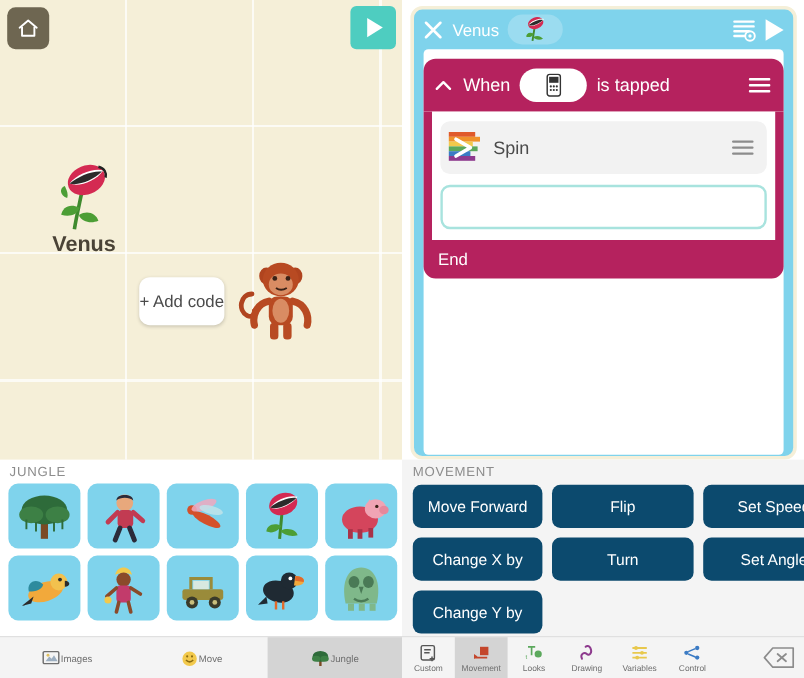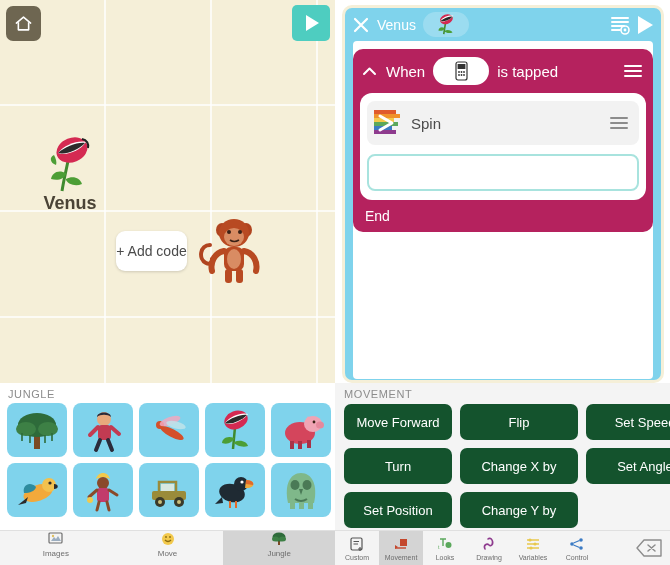--- a/index.html
+++ b/index.html
@@ -97,22 +97,22 @@
   
   .tabbar {
     position: absolute; left: 0; bottom: 0;
     width: 335px; height: 35px;
     background: #F4F4F4;
     border-top: 1px solid #E0E0E0;
     display: flex;
   }
   .tab {
     flex: 1; height: 35px;
-    display: flex; flex-direction: column;
-    align-items: center; justify-content: flex-start;
+    display: flex; flex-direction: row;
+    align-items: center; justify-content: center;
   }
   .tab.active { background: #D4D4D4; }
   .tab-icon { height: 16px; display: flex; align-items: center; justify-content: center; }
   .tab-icon svg { width: 16px; height: 16px; }
   .tab-label { font-size: 8px; color: #6E6E6E; margin-top: 2px; }
 
   
   .right-screen {
     position: relative;
     width: 335px; height: 565px;
@@ -177,21 +177,21 @@
   }
   .device-pill svg { width: 13px; height: 20px; }
   .hamburger-dark { width: 20px; height: 16px; flex: none; margin-left: auto; }
 
   .block-body {
     background: #B5225E;
     padding: 0 7px;
   }
   .body-inner {
     background: #ffffff;
-    border-radius: 12px;
+    border-radius: 0;
     padding: 8px 7px 9px 7px;
   }
   .spin-block {
     background: #F2F2F2;
     border-radius: 8px;
     height: 44px;
     display: flex; align-items: center;
     padding: 0 10px 0 5px;
   }
   .spin-icon { width: 34px; height: 34px; flex: none; }
@@ -224,21 +224,21 @@
     padding: 5px 0 4px 9px;
   }
   .mv-grid {
     display: grid;
     grid-template-columns: 108px 118px 118px;
     grid-auto-rows: 36px;
     gap: 8px;
     padding-left: 9px;
   }
   .mv-block {
-    background: #14532d;
+    background: #0c4a6e;
     border-radius: 7px;
     color: #ffffff; font-size: 13px;
     display: flex; align-items: center; justify-content: center;
     white-space: nowrap;
     overflow: hidden;
   }
   .mv-tabbar {
     position: absolute; left: 0; bottom: 0;
     width: 335px; height: 35px;
     background: #F4F4F4;
@@ -531,24 +531,23 @@
         </div>
       </div>
     </div>
 
     <div class="mv-palette">
       <div class="mv-title">MOVEMENT</div>
       <div class="mv-grid">
         <div class="mv-block">Move Forward</div>
         <div class="mv-block">Flip</div>
         <div class="mv-block">Set Speed</div>
+        <div class="mv-block">Change X by</div>
         <div class="mv-block">Turn</div>
-        <div class="mv-block">Change X by</div>
         <div class="mv-block">Set Angle</div>
-        <div class="mv-block">Set Position</div>
         <div class="mv-block">Change Y by</div>
       </div>
     </div>
 
     <div class="mv-tabbar">
       <div class="mv-tab">
         <span class="tab-icon">
           <svg viewBox="0 0 16 16">
             <rect x="2" y="2" width="11" height="12" rx="1.4" fill="none" stroke="#555" stroke-width="1.2"></rect>
             <path d="M4.5 5.5 H10 M4.5 8 H9" stroke="#555" stroke-width="1.2"></path>

